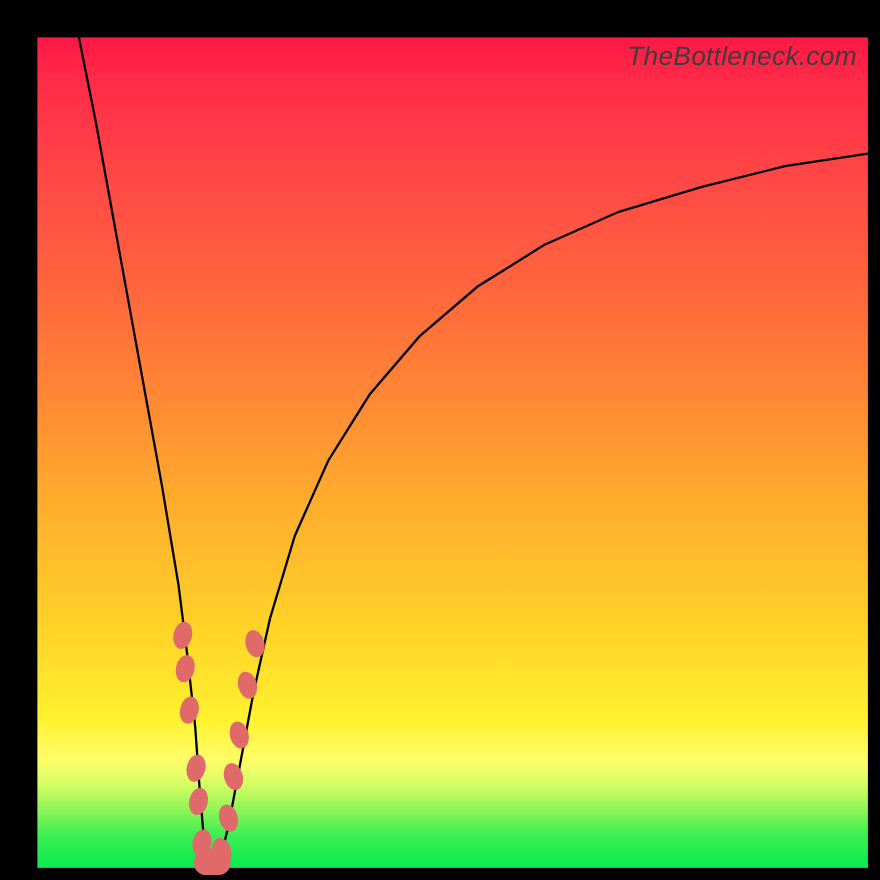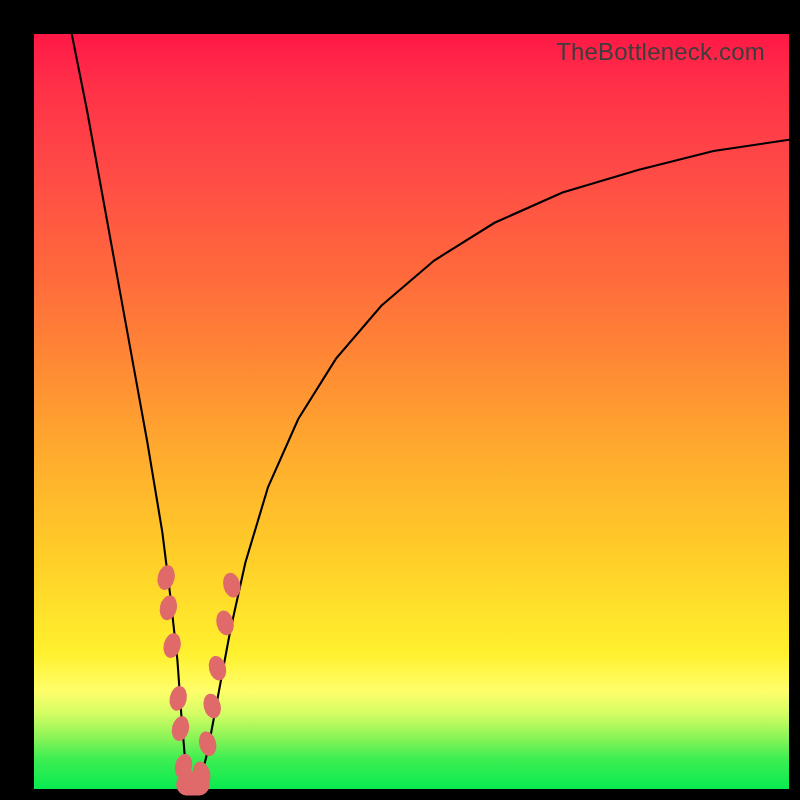--- a/index.html
+++ b/index.html
@@ -36,26 +36,27 @@
       #fffe6a 87%,
       #d4fd63 90%,
       #8ff457 93%,
       #3eee52 96%,
       #07eb50 100%
     );
   }
   .watermark {
     position: absolute;
     top: 4px;
-    right: 24px;
+    right: 10px;
     color: #3d3d3d;
     font-size: 24px;
     font-weight: 500;
     letter-spacing: 0.2px;
     user-select: none;
+    font-style: italic;
   }
   svg.curve {
     position: absolute;
     left: 0;
     top: 0;
     width: 755px;
     height: 755px;
     overflow: visible;
   }
   .curve-path {

